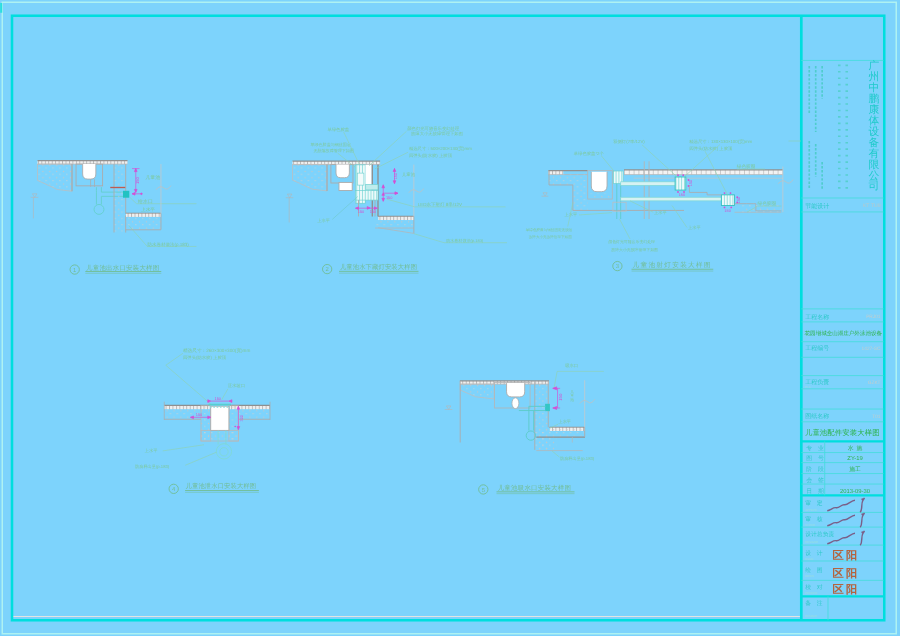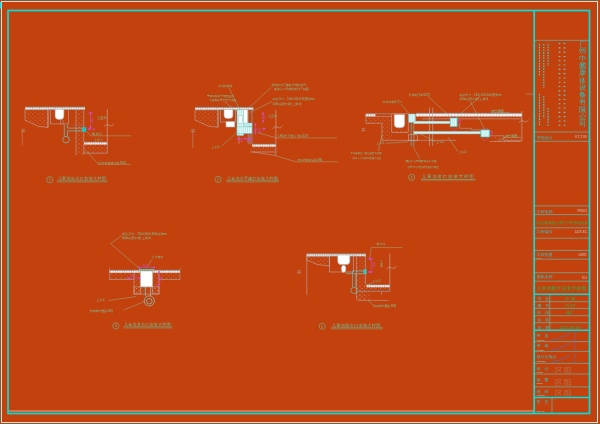--- a/index.html
+++ b/index.html
@@ -1,16 +1,16 @@
 <!DOCTYPE html>
 <html><head>
 <meta charset="utf-8">
 <style>
 html,body{margin:0;padding:0;background:#ffffff;}
-#sheet{position:relative;width:600px;height:424px;background:#c2410c;overflow:hidden;
+#sheet{position:relative;width:600px;height:424px;background:#7dd3fc;overflow:hidden;
 font-family:"Liberation Sans",sans-serif;}
 svg text{font-family:"Liberation Sans",sans-serif;}
 </style>
 </head>
 <body>
 <div id="sheet">
 <svg width="600" height="424" viewBox="0 0 600 424" xmlns="http://www.w3.org/2000/svg">
 <defs>
 <pattern id="st" width="4.6" height="4.2" patternUnits="userSpaceOnUse">
 <circle cx="1" cy="0.9" r="0.42" fill="#c5c5c5"></circle>

